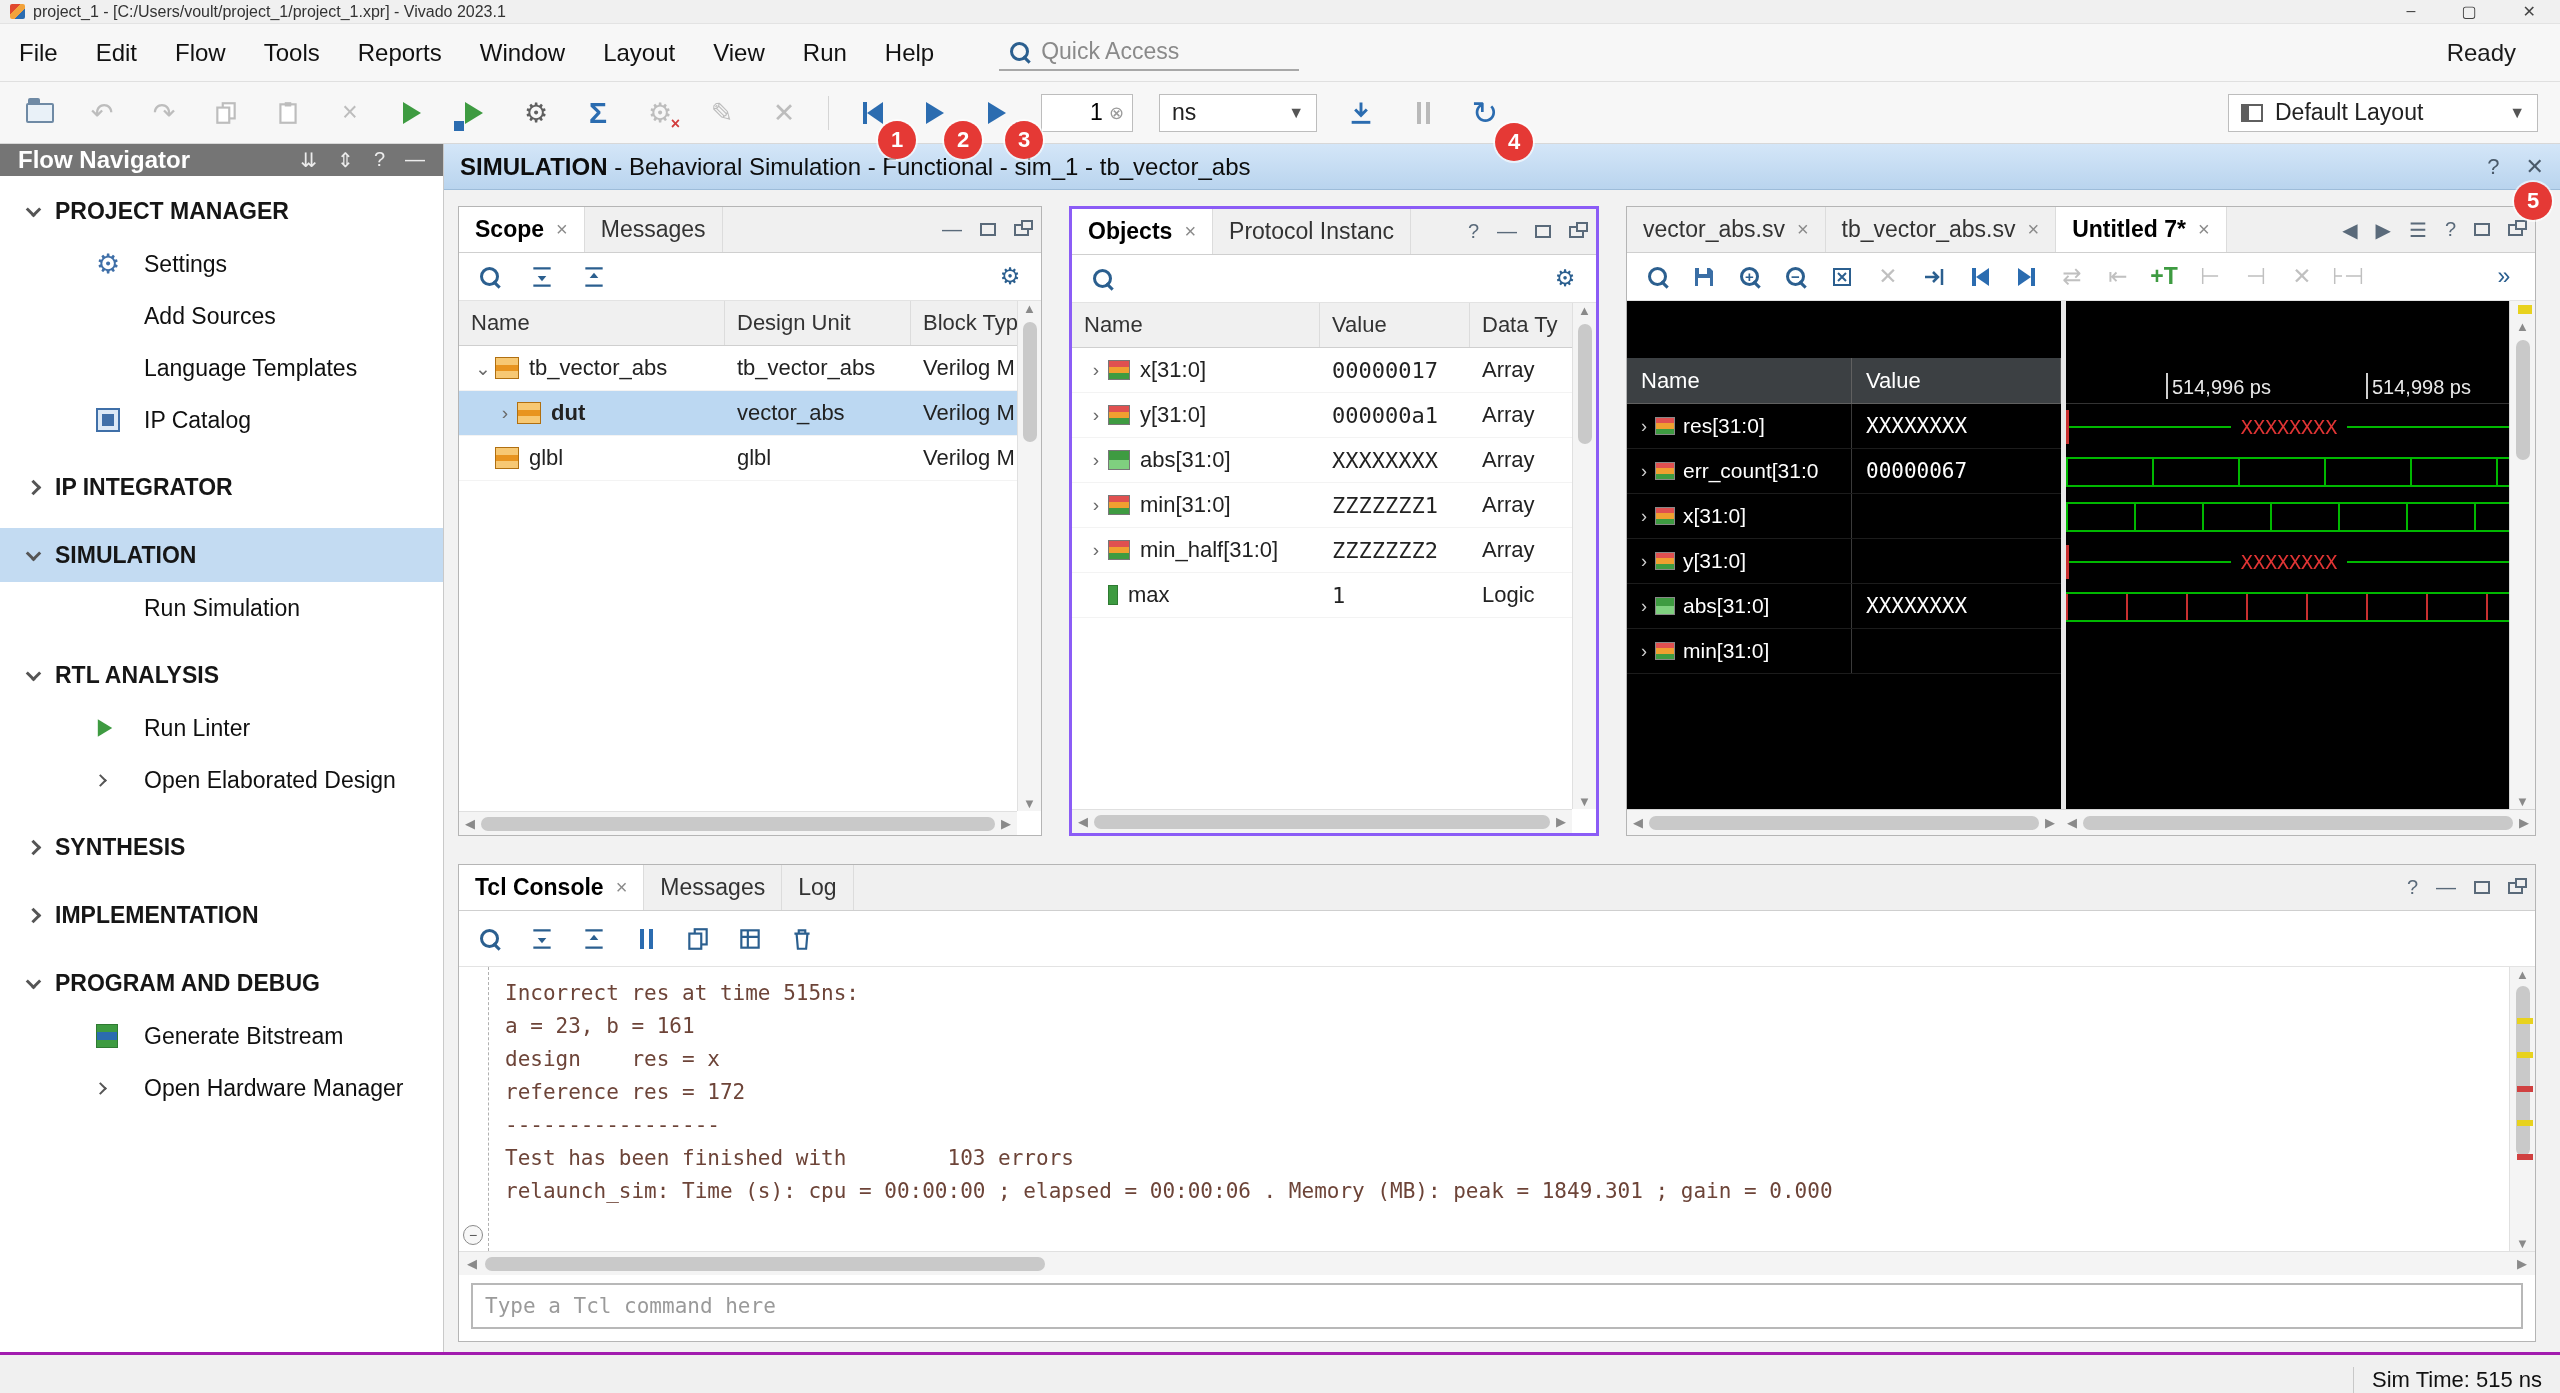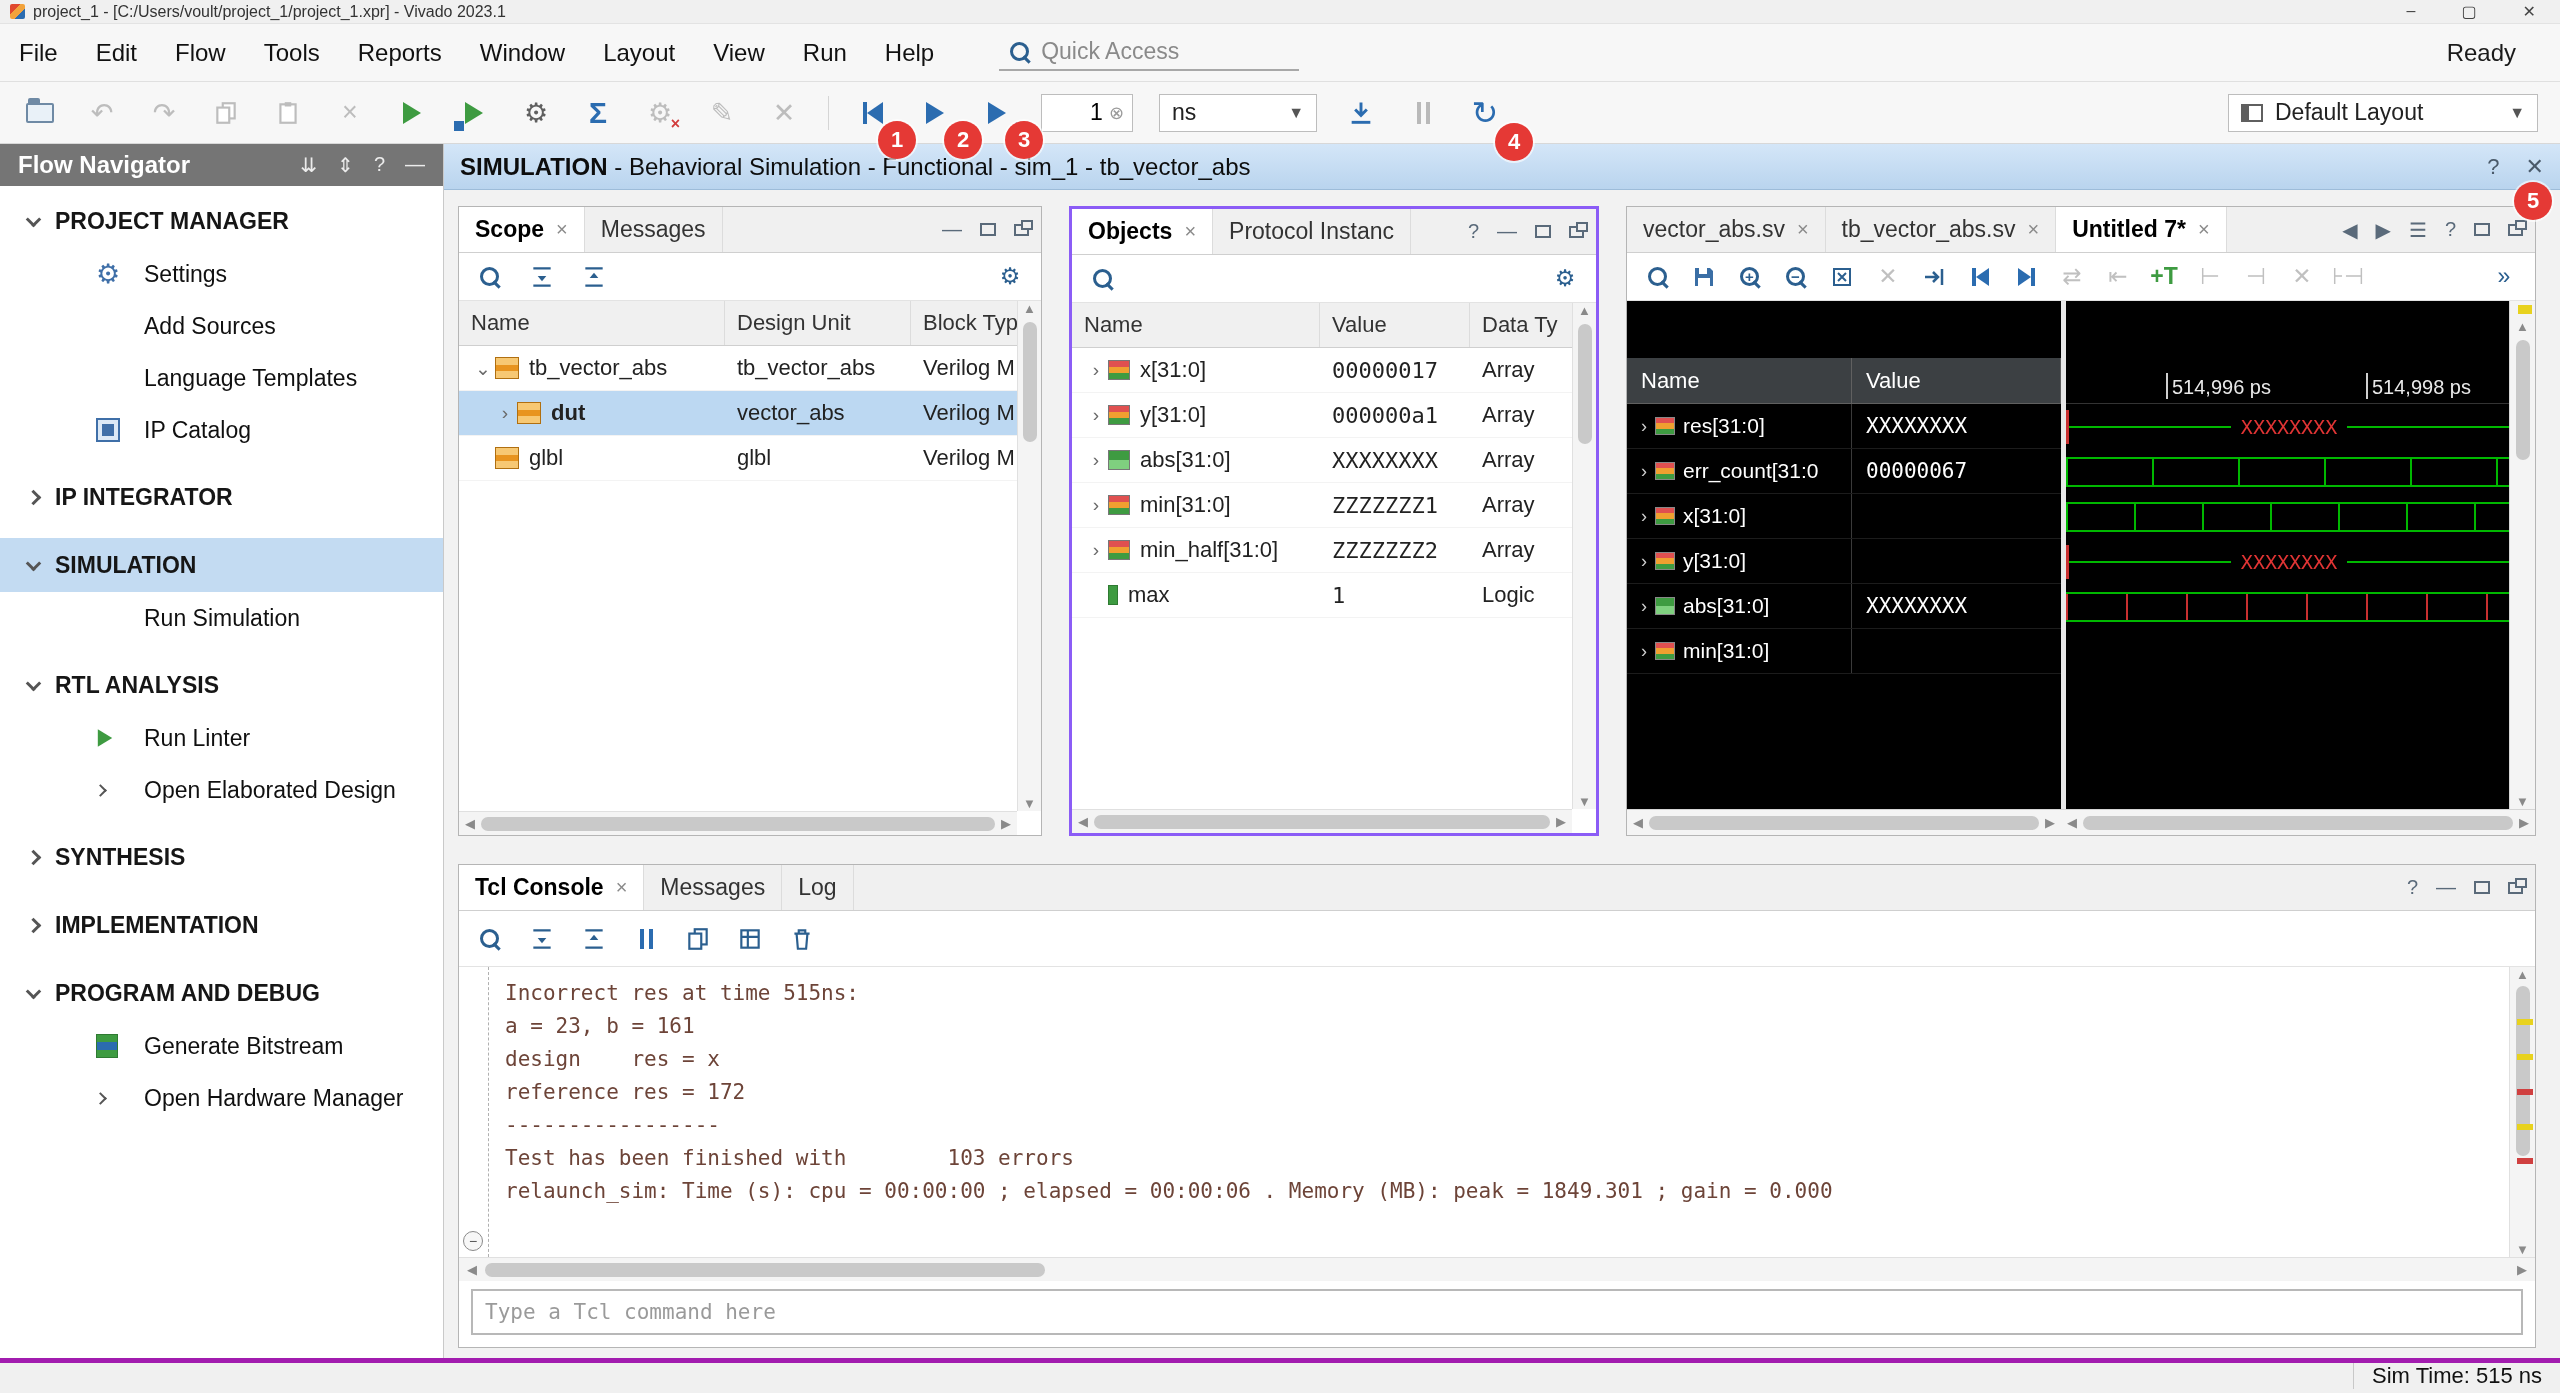--- a/index.html
+++ b/index.html
@@ -48,21 +48,21 @@
   .stepflow .chip{position:absolute;left:-2px;bottom:0;width:10px;height:10px;background:#2b6cb0}
 
   
   svg.icn{display:block}
 
   
   .body{flex:1;display:flex;min-height:0}
 
   
   .sidebar{width:444px;background:#fff;border-right:1px solid #c9c9c9;display:flex;flex-direction:column}
-  .flow-header{height:42px;background:#757575;color:#fff;display:flex;align-items:center;padding:0 18px;font-size:24px;font-weight:bold}
+  .flow-header{height:32px;background:#757575;color:#fff;display:flex;align-items:center;padding:0 18px;font-size:24px;font-weight:bold}
   .flow-header .tools{margin-left:auto;display:flex;gap:20px;font-size:20px;font-weight:normal;color:#ececec}
   .nav{flex:1;overflow:hidden;padding-top:8px}
   .nav-section{height:54px;display:flex;align-items:center;gap:16px;padding-left:28px;font-size:23px;font-weight:bold;color:#161616}
   .nav-section.selected{background:#c3dbf2}
   .chev{width:11px;height:11px;border-right:3px solid #555;border-bottom:3px solid #555;transform:rotate(45deg);flex:none;margin-top:-4px}
   .chev.right{transform:rotate(-45deg);margin-top:0}
   .chev.small{width:9px;height:9px;border-width:2.5px}
   .nav-item{height:52px;display:flex;align-items:center;padding-left:96px;font-size:23px;color:#101010}
   .nav-item .slot{width:48px;display:flex;align-items:center;justify-content:flex-start;flex:none}
   .gear-glyph{color:#3f6fa8;font-size:27px}
@@ -175,21 +175,21 @@
   .con-vscroll{width:26px;flex:none;background:#f4f4f4;border-left:1px solid #e0e0e0;display:flex;flex-direction:column;align-items:center;color:#8a8a8a;font-size:13px;position:relative}
   .con-vscroll .thumb{width:14px;height:170px;background:#c9c9c9;border-radius:7px;margin-top:4px}
   .con-vscroll .mk{position:absolute;right:2px;width:16px;height:6px}
   .con-hscroll{height:24px;flex:none;background:#f4f4f4;border-top:1px solid #e0e0e0;display:flex;align-items:center;gap:8px;padding:0 8px;color:#8a8a8a;font-size:13px}
   .con-hscroll .thumb{height:14px;width:560px;background:#c9c9c9;border-radius:7px}
   .tcl-input{margin:8px 12px 12px 12px;height:46px;border:2px solid #b8b8b8;display:flex;align-items:center;padding:0 12px;flex:none}
   .tcl-input input{border:none;outline:none;width:100%;font-family:"DejaVu Sans Mono",monospace;font-size:21px;color:#333;background:transparent}
   .tcl-input input::placeholder{color:#9a9a9a}
 
   
-  .statusbar{height:35px;background:#f0f0f0;border-top:5px solid #a21caf;display:flex;align-items:flex-start;font-size:22px}
+  .statusbar{height:41px;background:#f0f0f0;border-top:3px solid #a21caf;display:flex;align-items:flex-end;font-size:22px}
   .statusbar .left-strip{width:444px;background:#28395c}
   .statusbar .sim-time{margin-left:auto;display:flex;align-items:center;padding:0 18px;border-left:1px solid #c8c8c8;color:#111}
 
   
   .badge{position:absolute;width:38px;height:38px;border-radius:50%;background:#e53935;color:#fff;font-size:22px;font-weight:bold;display:flex;align-items:center;justify-content:center;z-index:50;box-shadow:0 0 0 2px rgba(255,255,255,.6)}
 </style>
 </head>
 <body>
 
 <div class="app">

